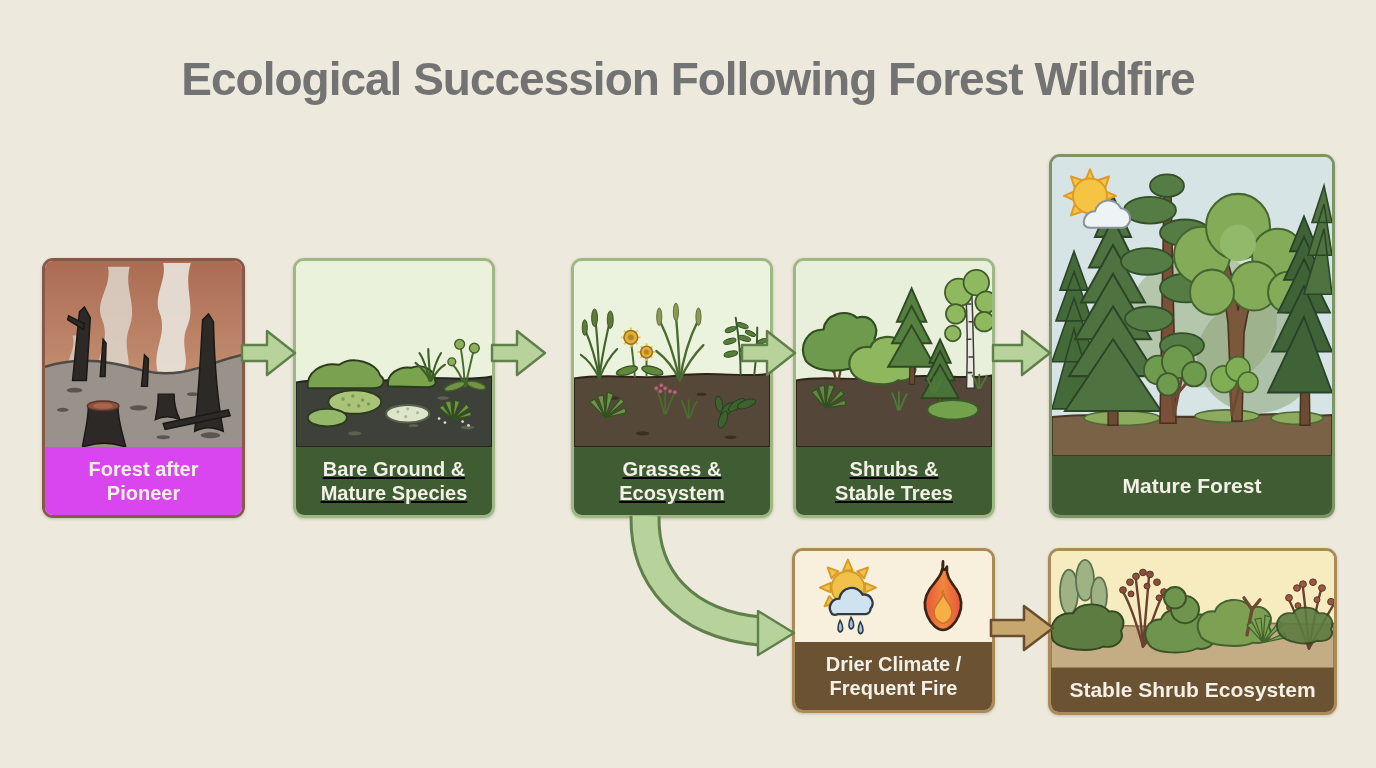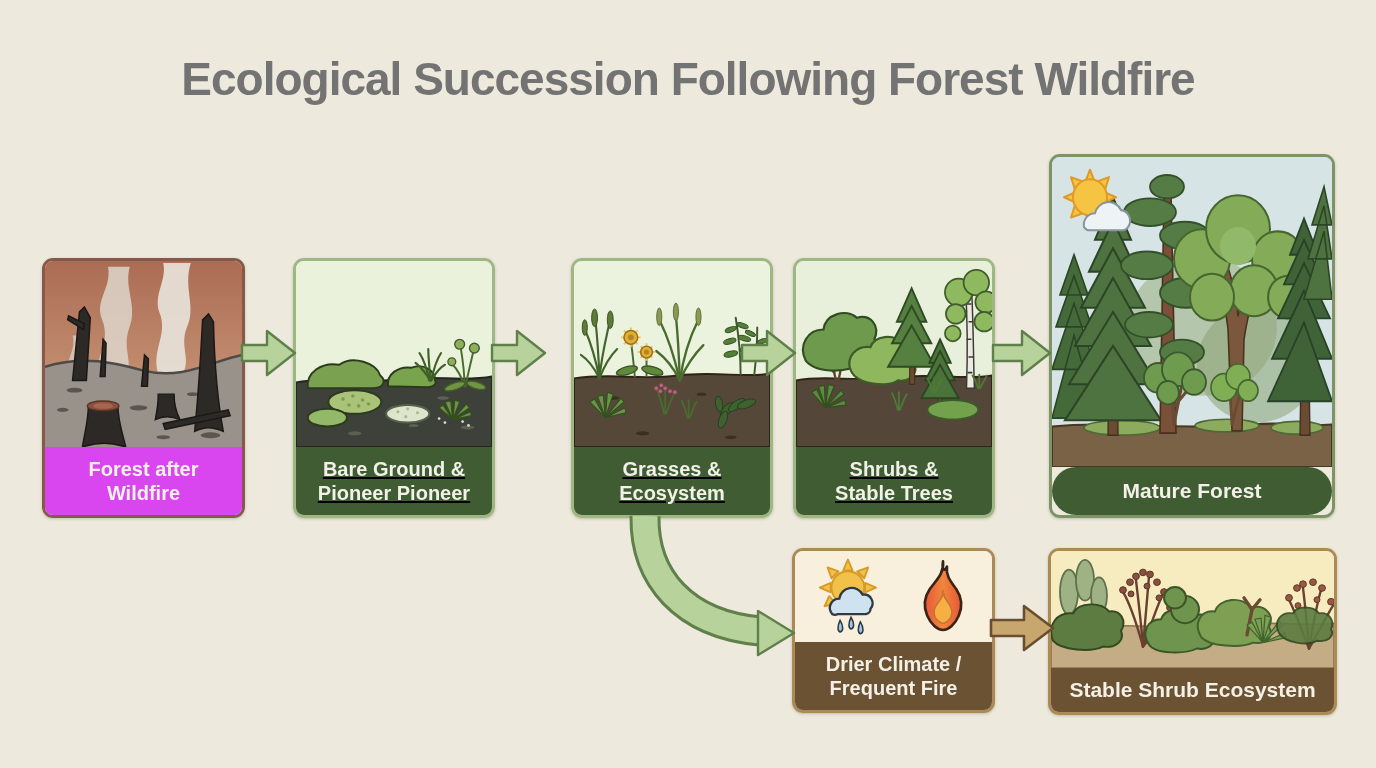--- a/index.html
+++ b/index.html
@@ -82,21 +82,21 @@
           <path d="M120,166 L186,152 L188,158 L122,172 Z"></path>
           <path d="M38,190 C41,172 44,162 44,148 L74,148 C74,162 78,174 82,190 C66,185 54,185 38,190 Z"></path>
         </g>
         <ellipse cx="59" cy="148" rx="16" ry="5" fill="#8a5040" stroke="#5c3426" stroke-width="1.5"></ellipse>
         <ellipse cx="59" cy="148" rx="10" ry="3" fill="#a8654f"></ellipse>
       </svg>
     </div>
     <div class="label bg-dark" style="height:68px;">
       <div>
           <span>Forest after</span>
-          <span>Wildfire</span>
+          <span>Pioneer</span>
         </div>
     </div>
   </div>
 
   <div class="stage border-green" style="left:293px; top:258px; width:202px; height:260px;">
     <div class="art">
       <svg viewBox="0 0 200 190" preserveAspectRatio="none">
         <rect width="200" height="190" fill="#eaf2dc"></rect>
         <path d="M0,124 C30,118 62,126 100,121 C140,116 170,124 200,118 L200,190 L0,190 Z" fill="#3e4139" stroke="#23251f" stroke-width="2"></path>
         <g fill="#5c6053">
@@ -156,21 +156,21 @@
             <circle cx="146" cy="161" r="1.4"></circle>
             <circle cx="152" cy="165" r="1.4"></circle>
             <circle cx="170" cy="164" r="1.4"></circle>
             <circle cx="176" cy="168" r="1.4"></circle>
           </g>
       </svg>
     </div>
     <div class="label bg-green" style="height:68px;">
       <div>
           <span>Bare Ground &amp;</span>
-          <span>Pioneer Pioneer</span>
+          <span>Mature Species</span>
         </div>
     </div>
   </div>
 
   <div class="stage border-green" style="left:543px; top:258px; width:202px; height:260px;margin-left:28px;">
     <div class="art">
       <svg viewBox="0 0 200 190" preserveAspectRatio="none">
         <rect width="200" height="190" fill="#ebf2dd"></rect>
         <path d="M0,120 C35,114 70,122 105,117 C145,112 175,120 200,115 L200,190 L0,190 Z" fill="#564839" stroke="#2e2317" stroke-width="2"></path>
         <g fill="#3a2f22">
@@ -436,21 +436,21 @@
             <path d="M19,19 L31,23 L23,31 Z"></path>
               <path d="M57,19 L53,31 L45,23 Z"></path>
             <path d="M19,57 L23,45 L31,53 Z"></path>
               <path d="M57,57 L45,53 L53,45 Z"></path>
             <circle cx="38" cy="38" r="17"></circle>
           </g>
           <path d="M32,66 a11,11 0 0 1 11,-13 a14,14 0 0 1 26,-3 a10,10 0 0 1 7,16 a6,6 0 0 1 -5,3 L38,69 a7,7 0 0 1 -6,-3 Z" fill="#eef3f6" stroke="#8a949c" stroke-width="2"></path>
         </g>
       </svg>
     </div>
-    <div class="label bg-green" style="height:48px; font-size:21px;border-radius:31px;">
+    <div class="label bg-green" style="height:59px; font-size:21px;">
       <div>
           <span>Mature Forest</span>
         </div>
     </div>
   </div>
 
   <div class="stage border-tan" style="left:792px; top:548px; width:203px; height:165px;">
     <div class="icon-row">
       <svg width="78" height="82" viewBox="0 0 100 104">
         <g fill="#f2c14a" stroke="#d69a25" stroke-width="2.4" stroke-linejoin="round">

